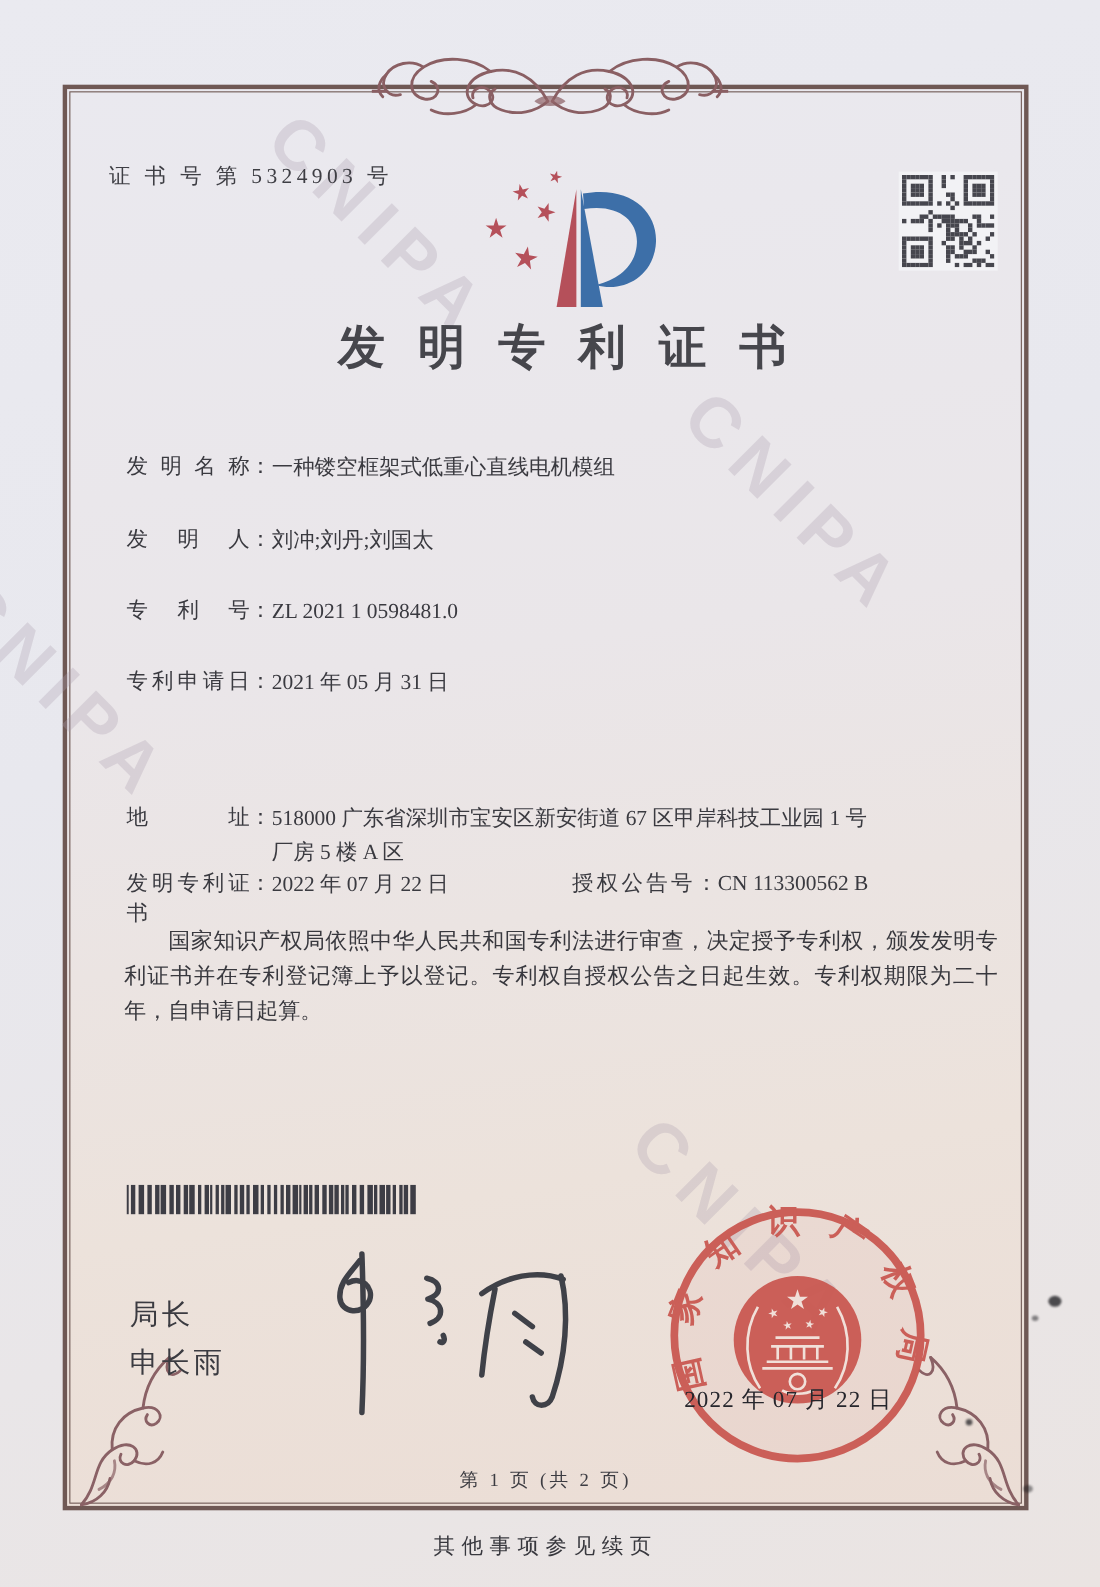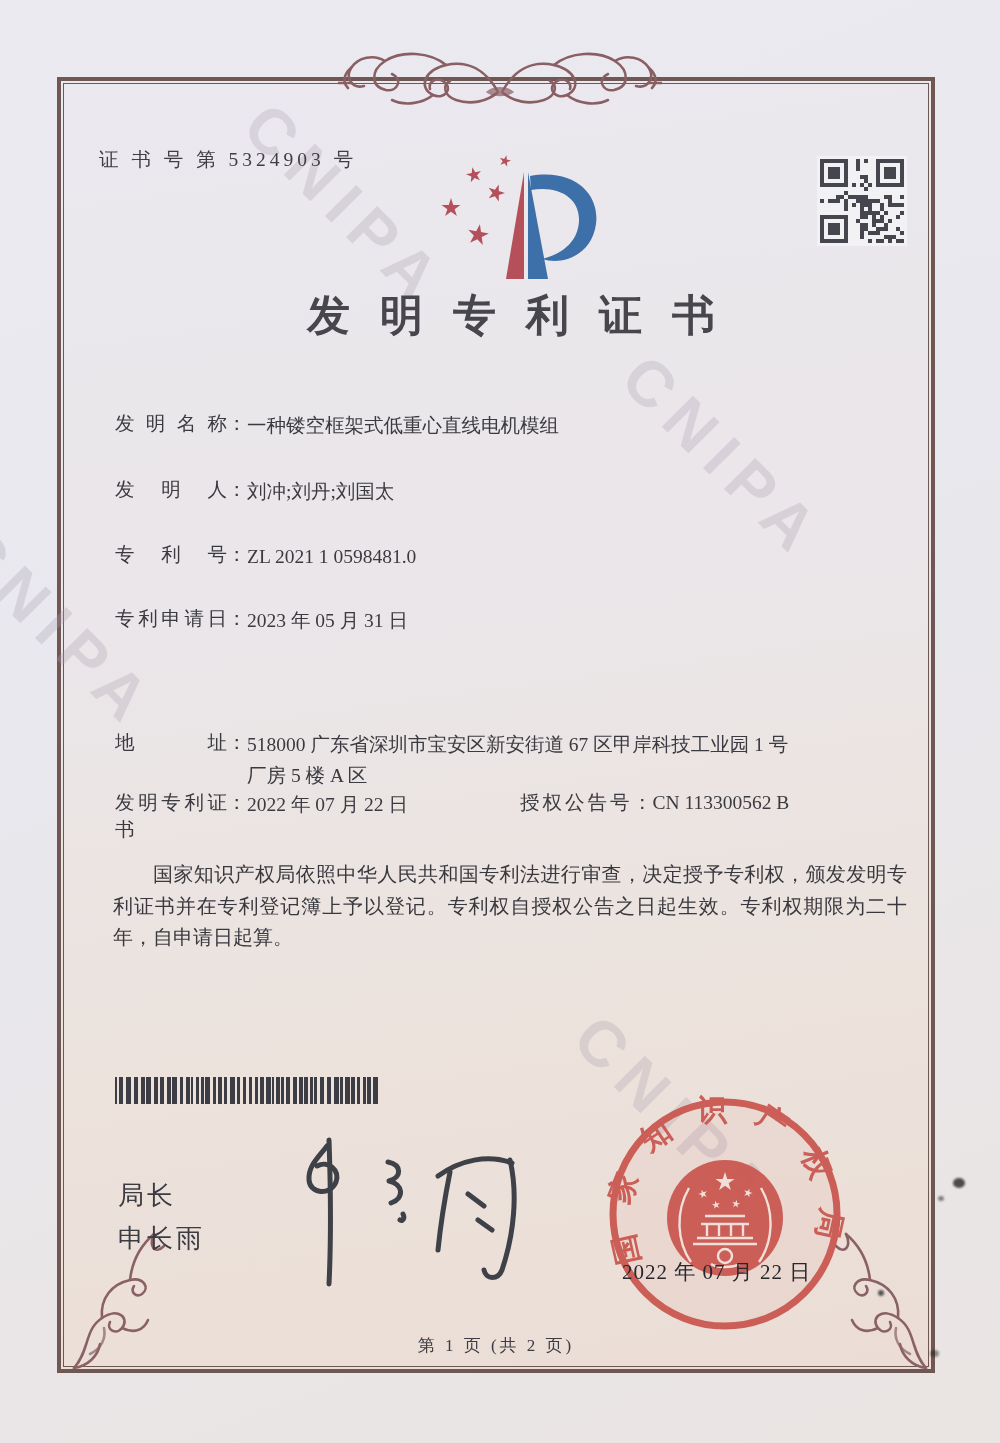--- a/index.html
+++ b/index.html
@@ -37,21 +37,21 @@
   }
   
   .row{position:absolute; left:115px; font-size:19.5px; z-index:2; color:#3a3a40;}
   .f-label{display:inline-block; width:112px; text-align:justify; text-align-last:justify; vertical-align:top;}
   .f-colon{display:inline-block; width:20px; vertical-align:top;}
   .f-value{display:inline-block; width:600px; vertical-align:top; line-height:31px;}
   .f-value-addr{width:548px;}
   .grant-no{position:absolute; left:520px; top:789px; font-size:19.5px; z-index:2; color:#3a3a40;}
   .grant-no .g-label{letter-spacing:3px;text-align:center;}
   
-  .legal{position:absolute; left:113px; top:841px; width:794px; z-index:2;margin-top:18px;}
+  .legal{position:absolute; left:113px; top:841px; width:794px; z-index:2;}
   .legal p{margin:0; font-size:20px; line-height:31.5px; text-indent:2em; text-align:justify; color:#38383e;}
   
   .barcode{position:absolute; left:115px; top:1077px; width:268px; height:27px; z-index:2; font-size:0; white-space:nowrap; overflow:hidden;}
   .barcode span{display:inline-block; height:100%; background:#3d3d45; vertical-align:top;}
   
   .signer{position:absolute; left:118px; z-index:2; font-size:26px; letter-spacing:3px; color:#3b3b41;}
   .signer-title{top:1178px;} .signer-name{top:1221px;}
   .sig-svg{position:absolute; left:272px; top:1132px; width:252px; height:168px; z-index:3;}
   
   .seal{position:absolute; left:590px; top:1086px; width:270px; height:260px; z-index:3; opacity:0.93;}
@@ -344,21 +344,21 @@
   <div class="row" style="top:476px">
     <span class="f-label">发明人</span><span class="f-colon">：</span><span class="f-value">刘冲;刘丹;刘国太</span>
   </div>
   <div class="row" style="top:410px">
     <span class="f-label">发明名称</span><span class="f-colon">：</span><span class="f-value">一种镂空框架式低重心直线电机模组</span>
   </div>
   <div class="row" style="top:541px">
     <span class="f-label">专利号</span><span class="f-colon">：</span><span class="f-value">ZL 2021 1 0598481.0</span>
   </div>
   <div class="row" style="top:605px">
-    <span class="f-label">专利申请日</span><span class="f-colon">：</span><span class="f-value">2023 年 05 月 31 日</span>
+    <span class="f-label">专利申请日</span><span class="f-colon">：</span><span class="f-value">2021 年 05 月 31 日</span>
   </div>
   <div class="row" style="top:729px">
     <span class="f-label">地址</span><span class="f-colon">：</span><span class="f-value f-value-addr">518000 广东省深圳市宝安区新安街道 67 区甲岸科技工业园 1 号厂房 5 楼 A 区</span>
   </div>
   <div class="row" style="top:789px">
     <span class="f-label">发明专利证书</span><span class="f-colon">：</span><span class="f-value" style="width:260px">2022 年 07 月 22 日</span>
   </div>
   <div class="grant-no">
     <span class="g-label">授权公告号</span><span class="f-colon">：</span><span>CN 113300562 B</span>
   </div>
@@ -411,19 +411,20 @@
         <circle cx="0" cy="38" r="7"></circle>
         <path d="M-14,46 C-8,50 8,50 14,46"></path>
         <path d="M-34,44 C-48,24 -50,-6 -36,-30"></path>
         <path d="M34,44 C48,24 50,-6 36,-30"></path>
       </g>
     </g>
   </svg>
   <div class="seal-date">2022 年 07 月 22 日</div>
 
   <div class="page-no">第 1 页 (共 2 页)</div>
+  <div class="cont-note">其他事项参见续页</div>
 
   <div class="smudge sm1"></div>
   <div class="smudge sm2"></div>
   <div class="smudge sm3"></div>
   <div class="smudge sm4"></div>
 
 </div>
 
 </body></html>

